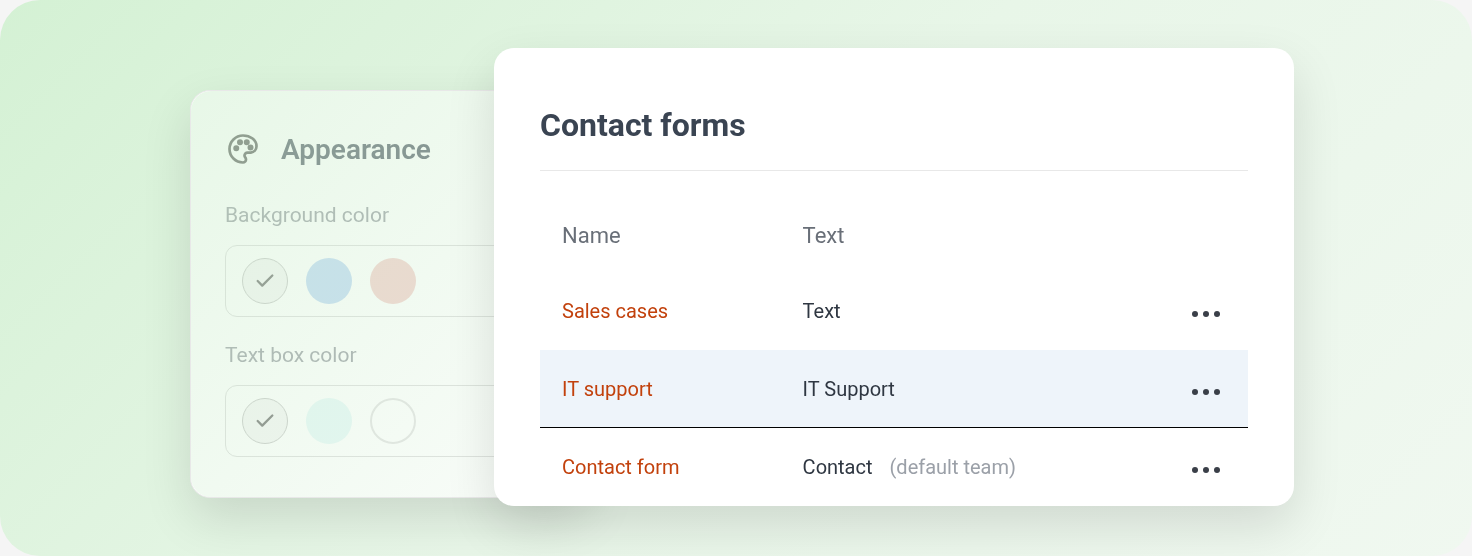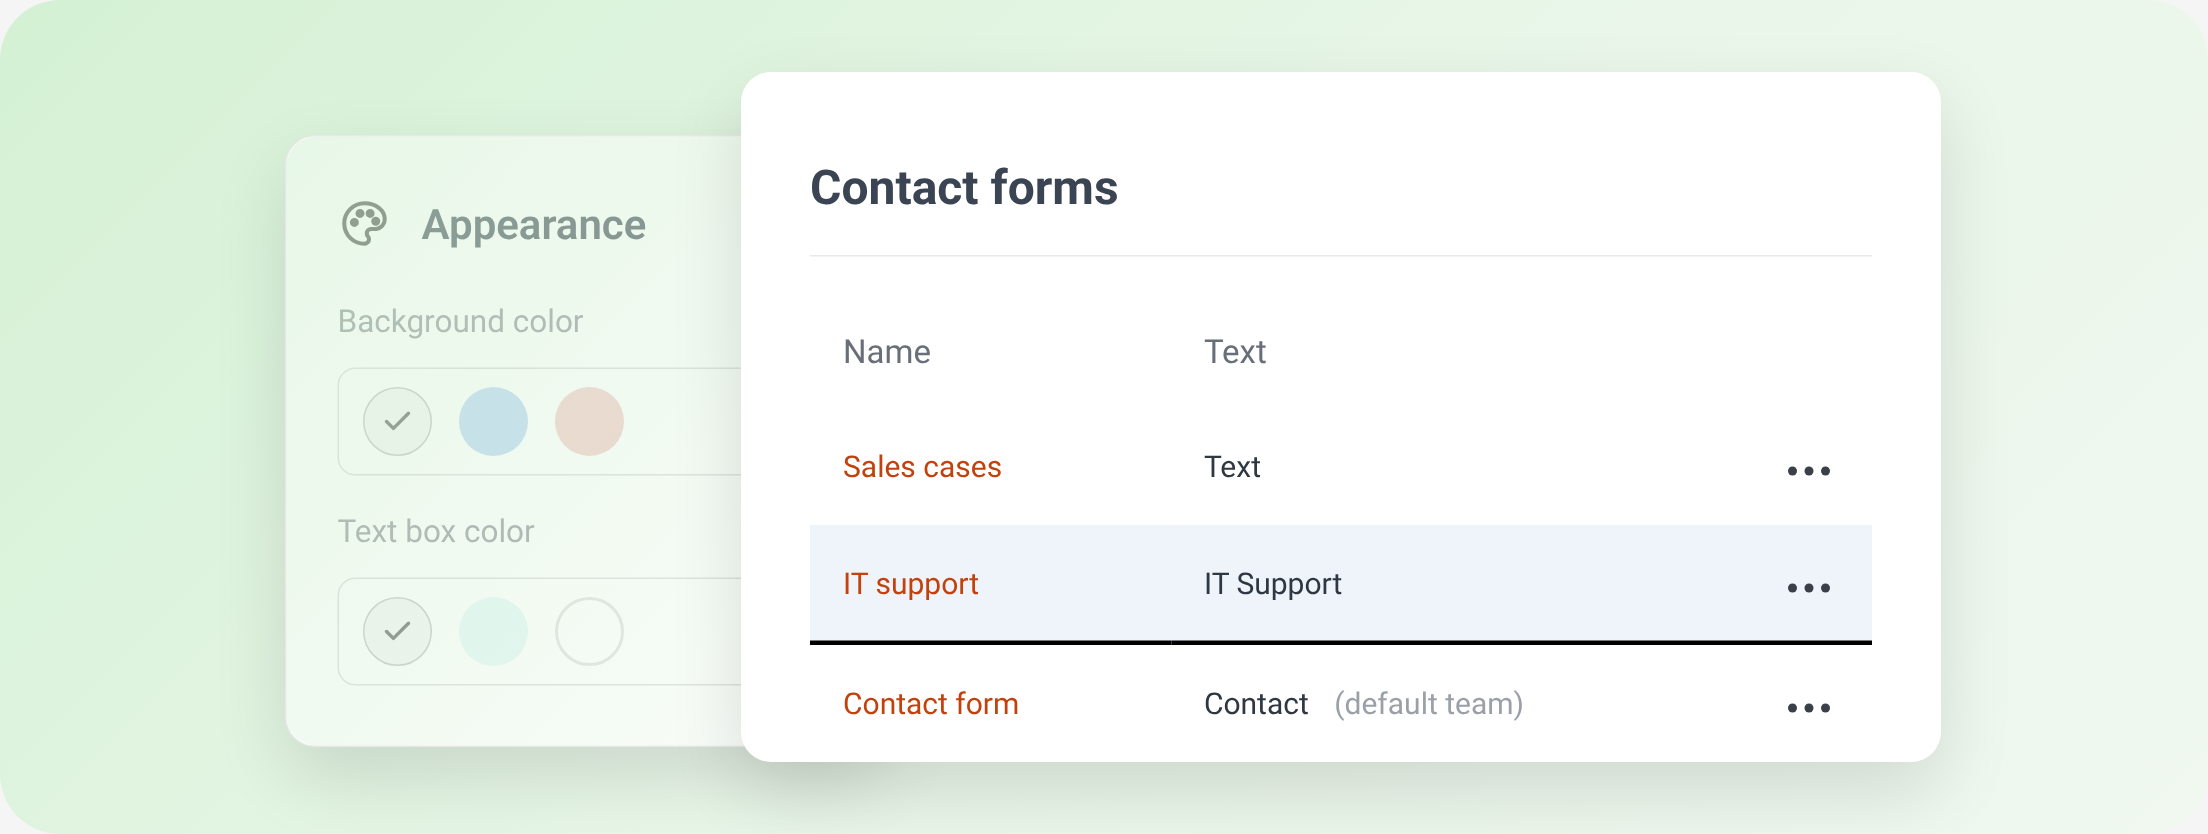--- a/index.html
+++ b/index.html
@@ -111,21 +111,21 @@
     table.forms td {
       font-size: 20px;
       padding: 26px 22px;
       vertical-align: middle;
       color: #2f3742;
     }
     table.forms tr.row { border-bottom: 1px solid transparent; }
     table.forms tr.row.hl {
       background: #eef4fa;
       border-top: 1px solid #dce5ef;
-      border-bottom: 3px solid #000000;
+      border-bottom: 1px solid #000000;
     }
     .link { color: #c2410c; cursor: pointer; margin-top: 16px; }
     .muted { color: #9ba0a8; margin-left: 17px; }
     .dots {
       display: inline-flex;
       gap: 5px;
       cursor: pointer;
       padding: 6px;
     }
     .dots span {

